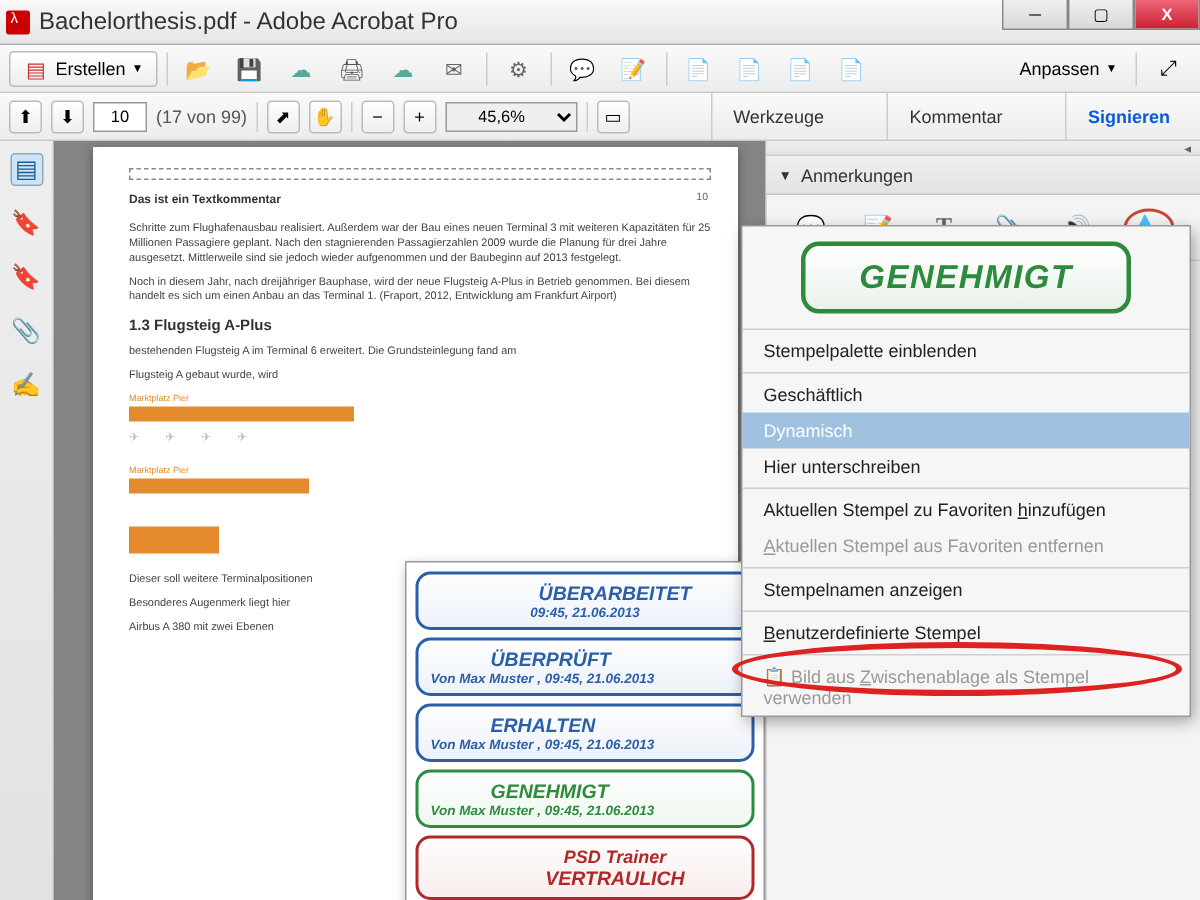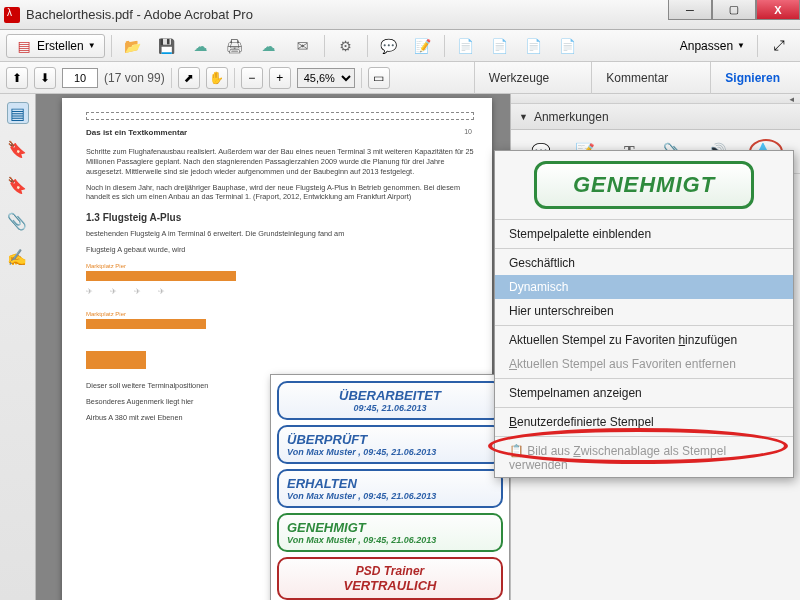--- a/index.html
+++ b/index.html
@@ -2,21 +2,21 @@
 <html><head>
 <meta charset="utf-8">
 <style>
 * { box-sizing: border-box; margin: 0; padding: 0; font-family: "Segoe UI", Tahoma, sans-serif; }
 body { background: #fff; width: 800px; height: 600px; overflow: hidden; position: relative; }
 
 
 .titlebar { height: 30px; background: linear-gradient(#f8f8f8,#e6e6e6); border-bottom: 1px solid #b0b0b0; display: flex; align-items: center; padding: 0 4px; position: relative; }
 .titlebar .icon { width: 16px; height: 16px; background: #c00; border-radius: 2px; margin-right: 6px; position: relative; }
 .titlebar .icon::after { content:"λ"; color:#fff; font-size:10px; position:absolute; left:3px; top:0; }
-.titlebar .title { font-size: 13px; color: #333; }
+.titlebar .title { font-size: 16px; color: #333; }
 .winbtns { position: absolute; right: 0; top: 0; display: flex; }
 .winbtn { width: 44px; height: 20px; border: 1px solid #888; border-top: none; background: linear-gradient(#f0f0f0,#d8d8d8); display:flex; align-items:center; justify-content:center; font-size:11px; }
 .winbtn.close { background: linear-gradient(#e67,#c23); color:#fff; font-weight:bold; }
 
 
 .tb { height: 32px; background: linear-gradient(#fafafa,#ececec); border-bottom: 1px solid #c8c8c8; display: flex; align-items: center; padding: 0 6px; gap: 4px; }
 .tb .btn { height: 24px; padding: 0 6px; display:flex; align-items:center; border-radius:3px; cursor:pointer; }
 .tb .sep { width:1px; height:22px; background:#ccc; margin:0 2px; }
 .erstellen { border:1px solid #bbb; background:linear-gradient(#fff,#eee); padding:2px 8px; border-radius:3px; font-size:12px; display:flex; align-items:center; gap:4px; }
 .ico { width:18px; height:18px; display:inline-flex; align-items:center; justify-content:center; font-size:14px; }
@@ -25,21 +25,21 @@
 .cloud { color:#5a9; }
 .print { color:#555; }
 .mail { color:#666; }
 .gear { color:#666; }
 .bubble { color:#e5c454; }
 
 
 .tb2 { height:32px; background:linear-gradient(#fafafa,#ececec); border-bottom:1px solid #c8c8c8; display:flex; align-items:center; padding:0 6px; gap:6px; font-size:12px; }
 .navbtn { width:22px; height:22px; border:1px solid #bbb; border-radius:3px; background:linear-gradient(#fff,#eee); display:flex; align-items:center; justify-content:center; cursor:pointer; }
 .pageinput { width:36px; height:20px; border:1px solid #999; background:#fff; text-align:center; font-size:11px; }
-.zoomsel { height:20px; border:1px solid #999; font-size:11px; padding:0 2px; }
+.zoomsel { height:20px; border:1px solid #999; font-size:11px; padding:0 17px; }
 .righttabs { margin-left:auto; display:flex; height:32px;gap:28px; }
 .righttabs .tab { padding:0 14px; display:flex; align-items:center; font-size:12px; color:#333; border-left:1px solid #ccc; cursor:pointer; }
 .righttabs .tab.active { color:#0a5cd8; font-weight:600; }
 
 
 .main { display:flex; height: calc(600px - 30px - 32px - 32px); }
 .leftrail { width:36px; background:linear-gradient(#eee,#e2e2e2); border-right:1px solid #bbb; display:flex; flex-direction:column; align-items:center; padding-top:8px; gap:14px; }
 .leftrail .ritem { width:22px; height:22px; display:flex; align-items:center; justify-content:center; color:#13629c; cursor:pointer; border-radius:3px; }
 .leftrail .ritem.active { background:#cfe3f5; border:1px solid #8ab; }
 
@@ -52,21 +52,21 @@
 .page h3 { font-size:10px; font-weight:bold; margin:10px 0 6px; }
 .diagram { margin-top:8px; }
 .diagram .bar { background:#e68a2e; height:10px; width:150px; margin-bottom:6px; }
 .diagram .planes { display:flex; gap:10px; margin:4px 0 10px; }
 .diagram .plane { width:14px; height:14px; color:#bbb; }
 .diagram .lbl { font-size:6px; color:#e68a2e; margin-bottom:2px; }
 
 
 .stamplist { position:absolute; left:234px; top:280px; width:240px; background:#fff; border:1px solid #999; box-shadow:2px 3px 8px rgba(0,0,0,.35); padding:6px; }
 .stamp { border:2px solid; border-radius:10px; padding:5px 8px; margin-bottom:5px; text-align:left; }
-.stamp .s1 { font-size:13px; font-weight:700; font-style:italic; }
+.stamp .s1 { font-size:13px; font-weight:700; font-style:italic;margin-left:40px; }
 .stamp .s2 { font-size:9px; font-weight:700; font-style:italic; }
 .st-blue { border-color:#2b5fa8; color:#2b5fa8; background:linear-gradient(#fdfdfd,#edf2fa); }
 .st-green { border-color:#2e8a3d; color:#2e8a3d; background:linear-gradient(#fdfdfd,#eef8ef); }
 .st-red { border-color:#b02828; color:#b02828; background:linear-gradient(#fdfdfd,#faecec); }
 .stamp.center { text-align:center; }
 
 
 .rightpanel { width:290px; background:#f4f4f4; border-left:1px solid #bbb; }
 .panelhdr { height:26px; background:linear-gradient(#f0f0f0,#e2e2e2); border-bottom:1px solid #c4c4c4; display:flex; align-items:center; padding:0 8px; font-size:12px; color:#333; }
 .panelhdr .chev { margin-right:6px; font-size:9px; }

